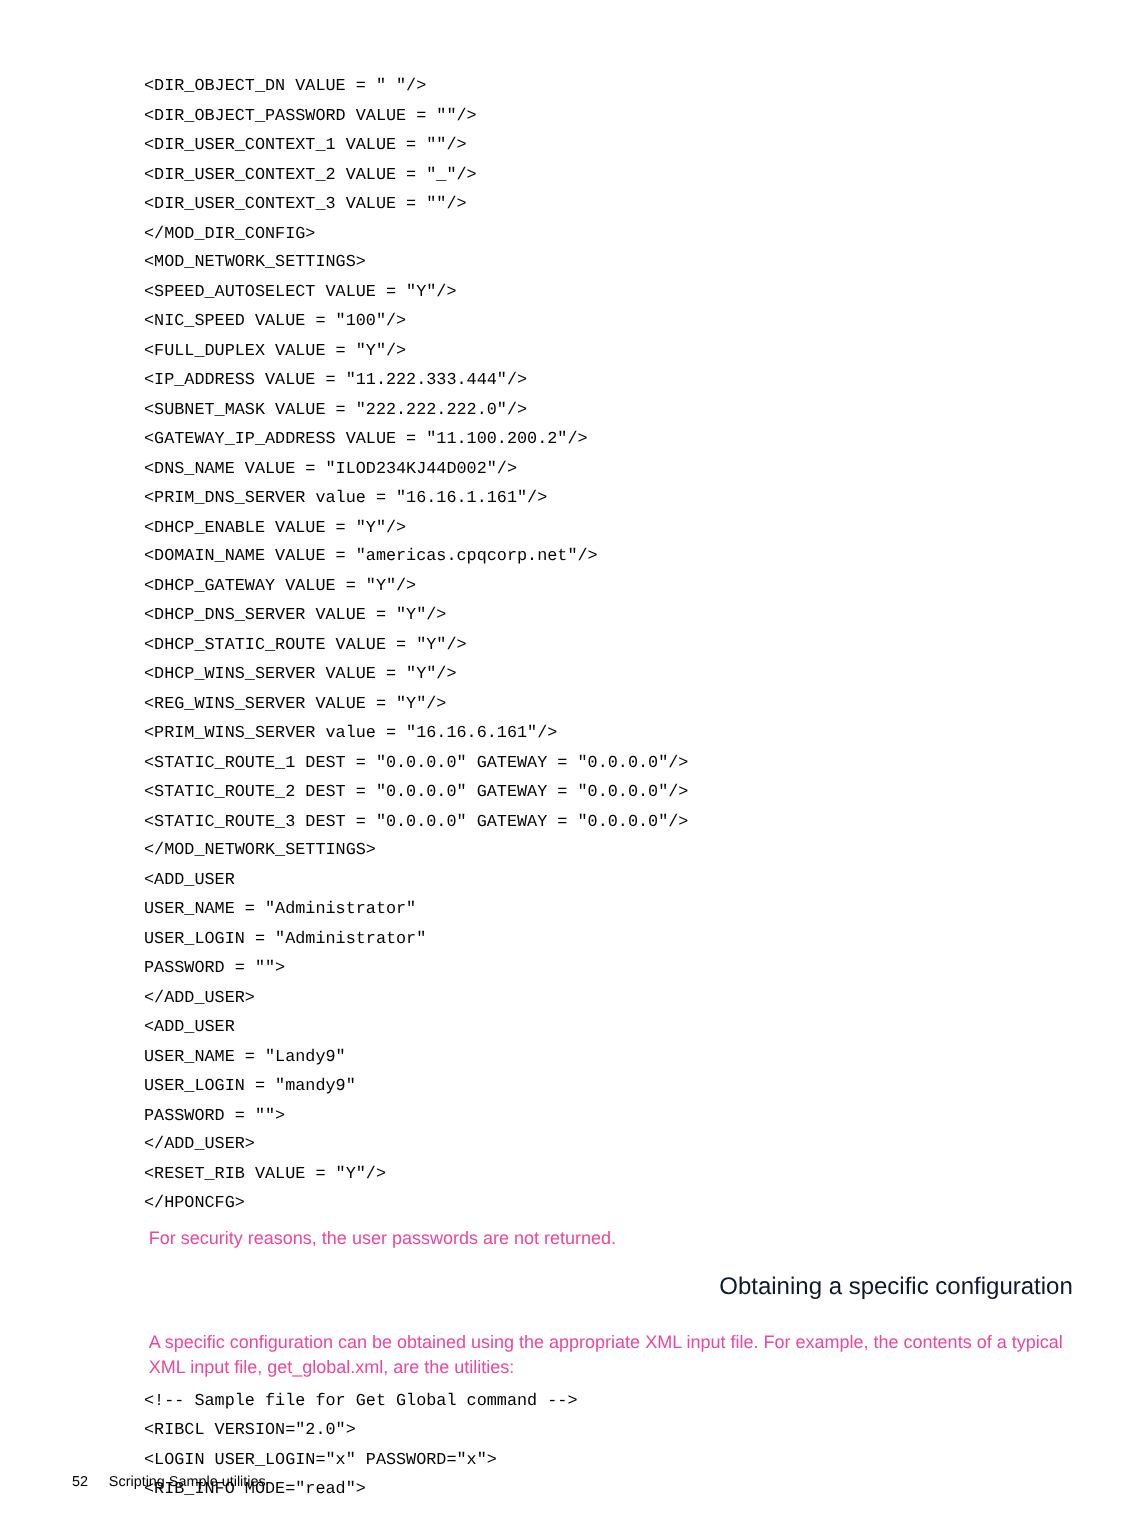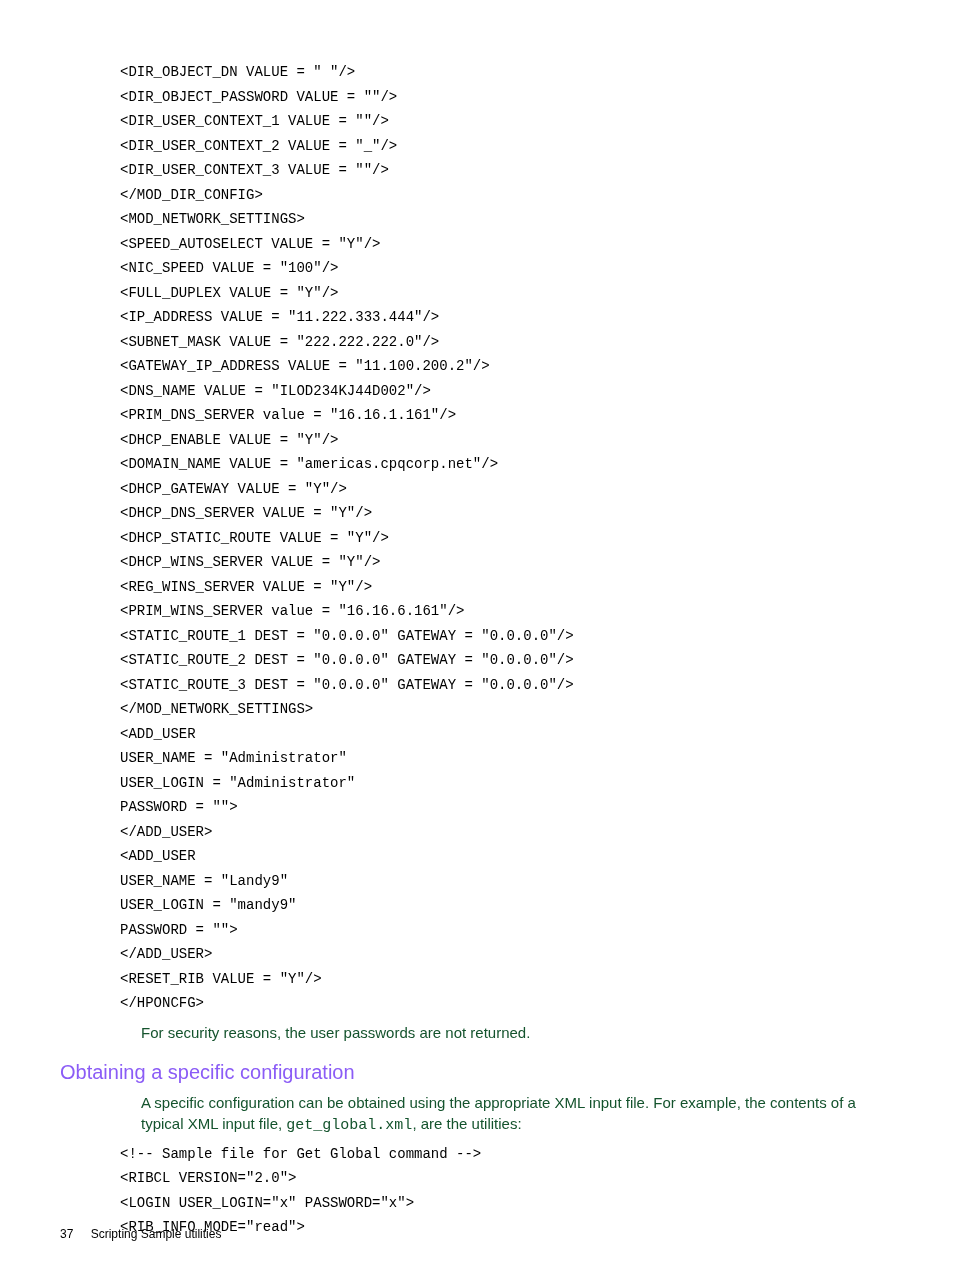--- a/index.html
+++ b/index.html
@@ -21,35 +21,36 @@
     font-size: 14px;
     line-height: 1.75;
     white-space: pre;
     margin-left: 60px;
     color: #000;
   }
   .body-text {
     font-family: Arial, Helvetica, sans-serif;
     font-size: 15px;
     line-height: 1.4;
-    margin-left: 81px;
+    margin-left: 64px;
     margin-top: 6px;
-    color: #14532d;
+    color: #ec4899;
   }
   .heading {
     font-family: Arial, Helvetica, sans-serif;
     font-size: 20px;
-    color: #8b5cf6;
+    color: #0f172a;
     font-weight: 400;
     margin-top: 18px;
-    margin-bottom: 8px;
+    margin-bottom: 24px;
     margin-left: 0;
+    text-align: right;
   }
   .inline-code {
-    font-family: Liberation Mono, monospace;
+    font-family: Liberation Sans, sans-serif;
   }
   .footer {
     position: absolute;
     bottom: 30px;
     left: 60px;
     font-size: 12px;
     color: #000;
   }
   .page-number {
     margin-right: 14px;
@@ -107,17 +108,17 @@
   <div class="body-text">
     <span>A specific configuration can be obtained using the appropriate XML input file. For example, the contents of a typical XML input file, </span><span class="inline-code">get_global.xml</span><span>, are the utilities:</span>
   </div>
 
   <div class="code-block" style="margin-top:6px">&lt;!-- Sample file for Get Global command --&gt;
 &lt;RIBCL VERSION="2.0"&gt;
 &lt;LOGIN USER_LOGIN="x" PASSWORD="x"&gt;
 &lt;RIB_INFO MODE="read"&gt;</div>
 
   <div class="footer">
-    <span class="page-number">37</span>
+    <span class="page-number">52</span>
     <span>Scripting Sample utilities</span>
   </div>
 
 </div>
 
 </body></html>

